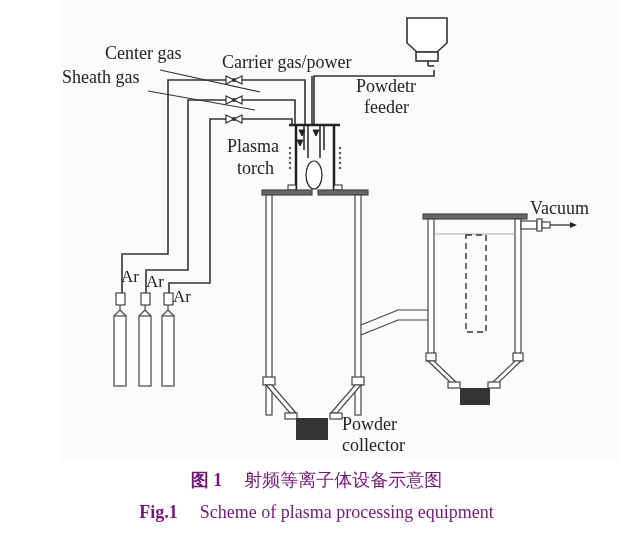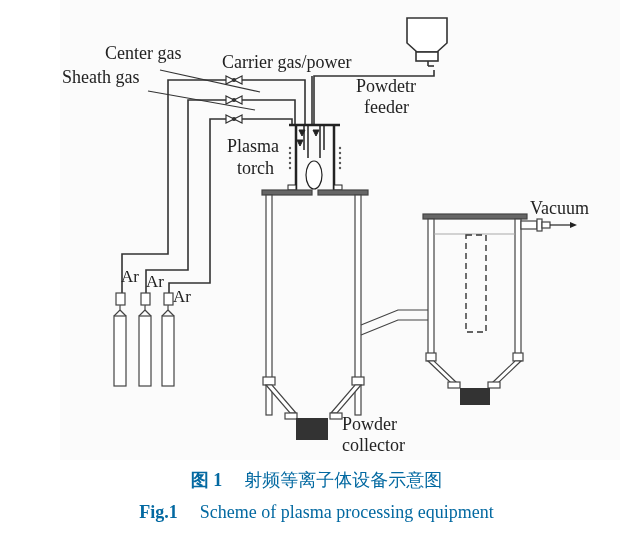--- a/index.html
+++ b/index.html
@@ -1,19 +1,19 @@
 <!DOCTYPE html>
 <html><head>
 <meta charset="utf-8">
 <style>
   html, body { margin: 0; padding: 0; background: #ffffff; }
   body { width: 633px; height: 559px; position: relative; overflow: hidden; font-family: "Liberation Serif", "DejaVu Serif", serif; }
   #fig { position: absolute; left: 0; top: 0; width: 633px; height: 559px; }
   .lbl { font-family: "Liberation Serif", "DejaVu Serif", serif; fill: #222; }
-  .caption { position: absolute; left: 0; width: 633px; text-align: center; color: #0369a1; font-family: "Liberation Serif", "DejaVu Serif", serif; }
+  .caption { position: absolute; left: 0; width: 633px; text-align: center; color: #701a75; font-family: "Liberation Serif", "DejaVu Serif", serif; }
   #cap-cn { top: 468px; font-size: 18px; }
   #cap-en { top: 502px; font-size: 18px; }
   .bold { font-weight: bold; }
   .gap { display: inline-block; width: 22px; }
 </style>
 </head>
 <body>
 
 <svg id="fig" viewBox="0 0 633 559" xmlns="http://www.w3.org/2000/svg">
   <rect x="0" y="0" width="633" height="559" fill="#ffffff"></rect>

